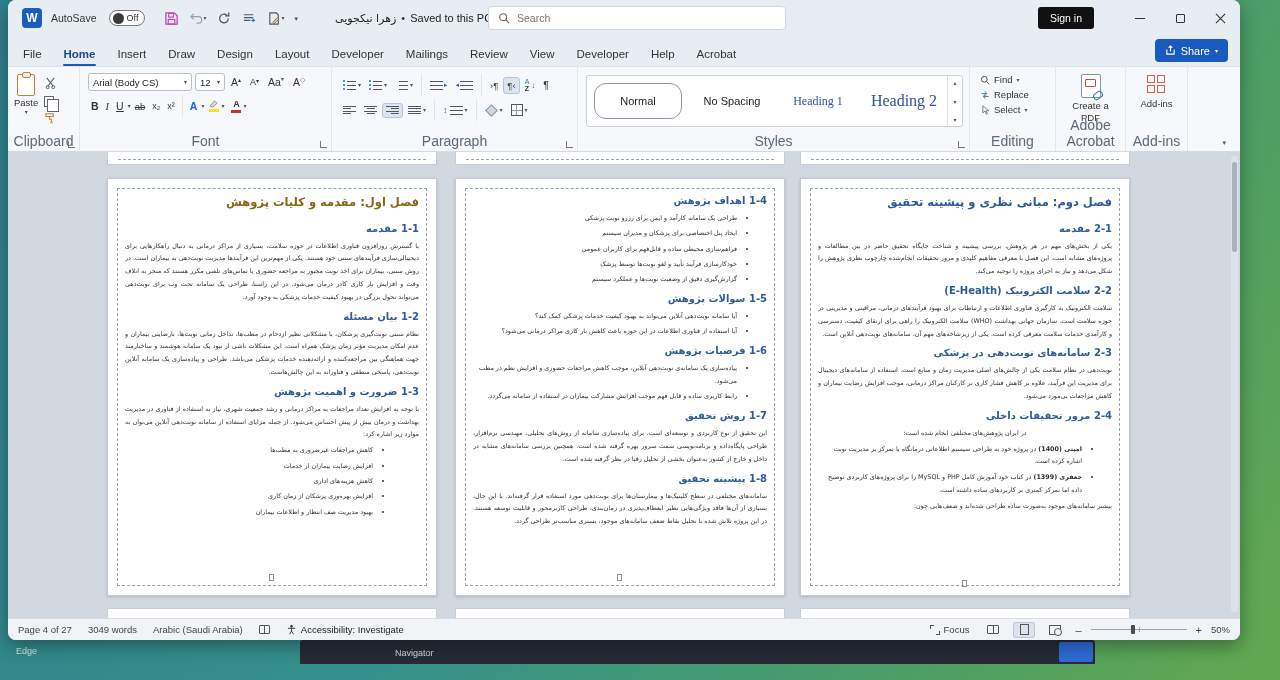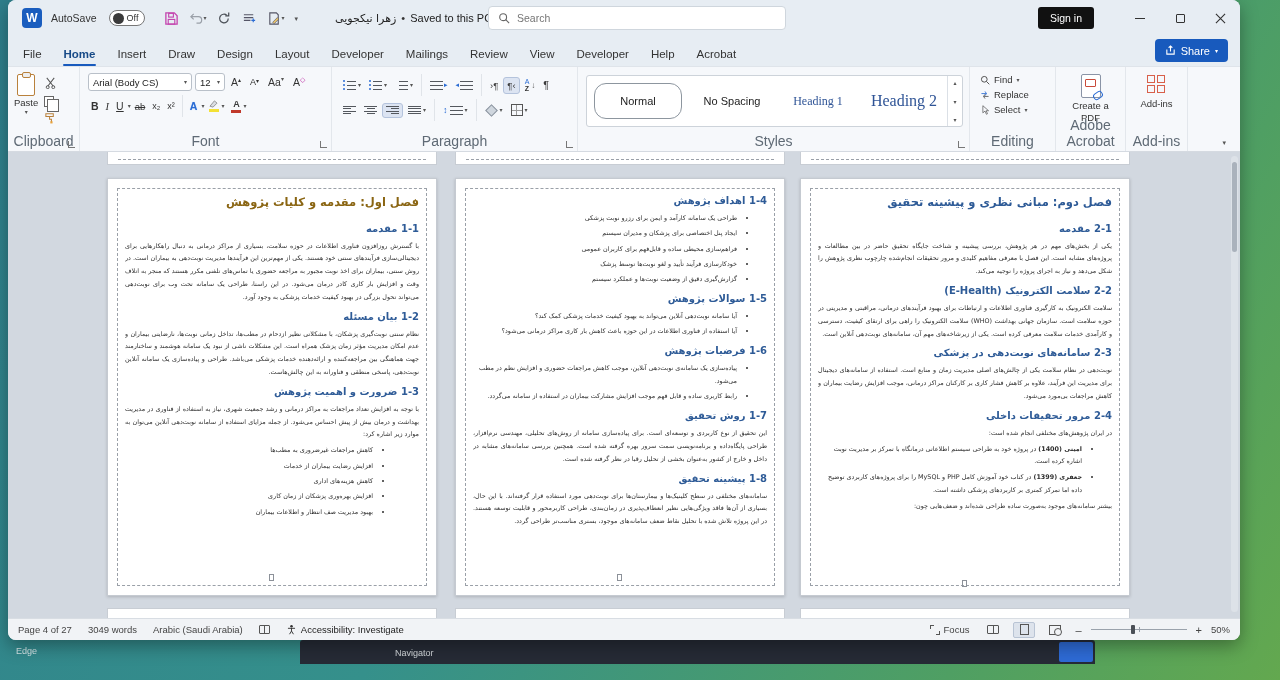--- a/index.html
+++ b/index.html
@@ -589,24 +589,24 @@
         <div class="pborder"></div>
         <div class="pcontent">
           <div class="chapter c-blue">فصل دوم: مبانی نظری و پیشینه تحقیق</div>
           <div class="sec">2-1 مقدمه</div>
           <p>یکی از بخش‌های مهم در هر پژوهش، بررسی پیشینه و شناخت جایگاه تحقیق حاضر در بین مطالعات و پروژه‌های مشابه است. این فصل با معرفی مفاهیم کلیدی و مرور تحقیقات انجام‌شده چارچوب نظری پژوهش را شکل می‌دهد و نیاز به اجرای پروژه را توجیه می‌کند.</p>
           <div class="sec">2-2 سلامت الکترونیک (E-Health)</div>
           <p>سلامت الکترونیک به کارگیری فناوری اطلاعات و ارتباطات برای بهبود فرآیندهای درمانی، مراقبتی و مدیریتی در حوزه سلامت است. سازمان جهانی بهداشت (WHO) سلامت الکترونیک را راهی برای ارتقای کیفیت، دسترسی و کارآمدی خدمات سلامت معرفی کرده است. یکی از زیرشاخه‌های مهم آن، سامانه‌های نوبت‌دهی آنلاین است.</p>
           <div class="sec">2-3 سامانه‌های نوبت‌دهی در پزشکی</div>
           <p>نوبت‌دهی در نظام سلامت یکی از چالش‌های اصلی مدیریت زمان و منابع است. استفاده از سامانه‌های دیجیتال برای مدیریت این فرآیند، علاوه بر کاهش فشار کاری بر کارکنان مراکز درمانی، موجب افزایش رضایت بیماران و کاهش مراجعات بی‌مورد می‌شود.</p>
           <div class="sec">2-4 مرور تحقیقات داخلی</div>
-          <p style="text-align:right">در ایران پژوهش‌های مختلفی انجام شده است:</p>
+          <p style="text-align:center">در ایران پژوهش‌های مختلفی انجام شده است:</p>
           <ul>
             <li><b>امینی (1400)</b> <span>در پروژه خود به طراحی سیستم اطلاعاتی درمانگاه با تمرکز بر مدیریت نوبت اشاره کرده است.</span></li>
-            <li><b>جعفری (1399)</b> <span>در کتاب خود آموزش کامل PHP و MySQL را برای پروژه‌های کاربردی توضیح داده اما تمرکز کمتری بر کاربردهای پزشکی داشته است.</span></li>
+            <li><b>جعفری (1399)</b> <span>در کتاب خود آموزش کامل PHP و MySQL را برای پروژه‌های کاربردی توضیح داده اما تمرکز کمتری بر کاربردهای ساده داشته است.</span></li>
           </ul>
           <p style="text-align:right">بیشتر سامانه‌های موجود به‌صورت ساده طراحی شده‌اند و ضعف‌هایی چون:</p>
         </div>
         <div class="pagemark" style="bottom:8px"></div>
       </div>
 
       <div class="pstrip bot" style="left:99px"></div>
       <div class="pstrip bot" style="left:447px"></div>
       <div class="pstrip bot" style="left:792px"></div>
 

